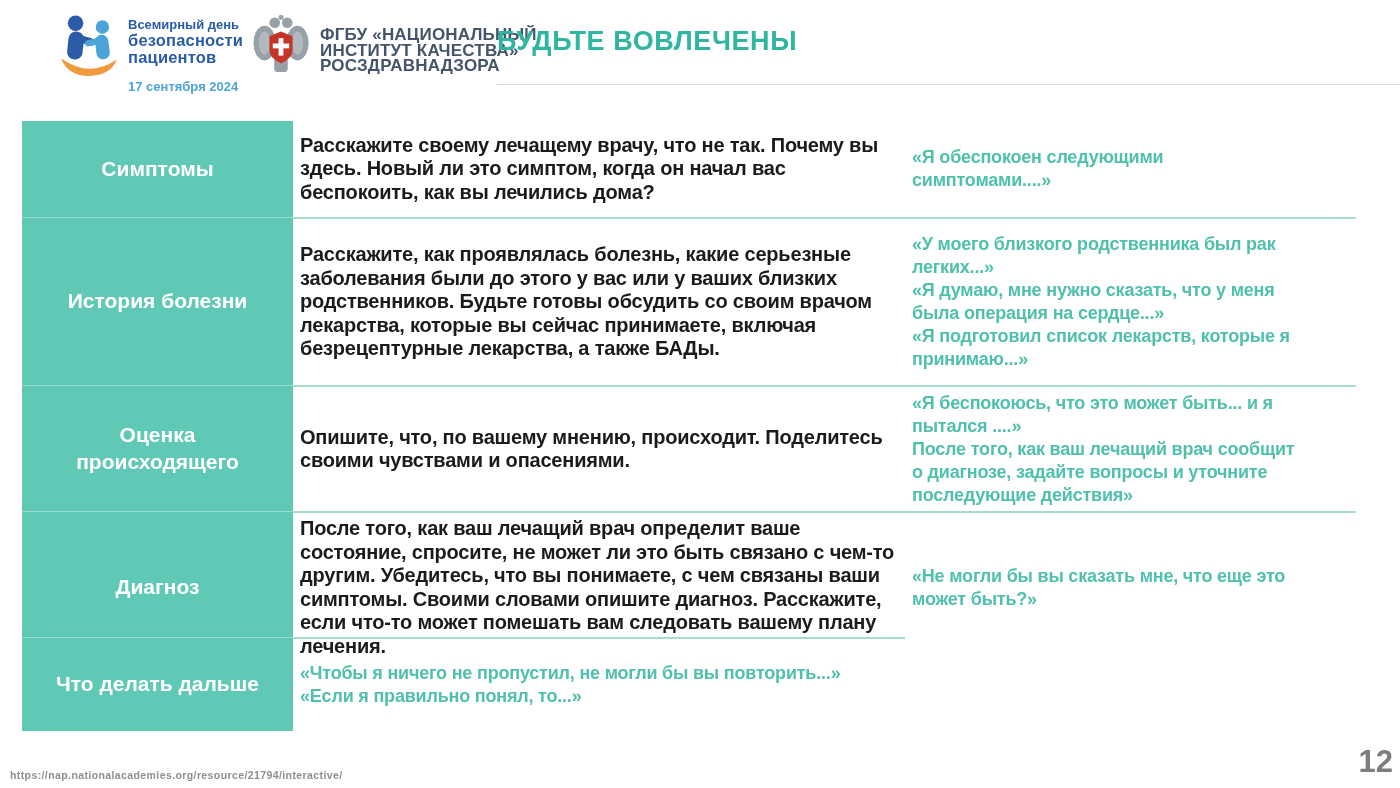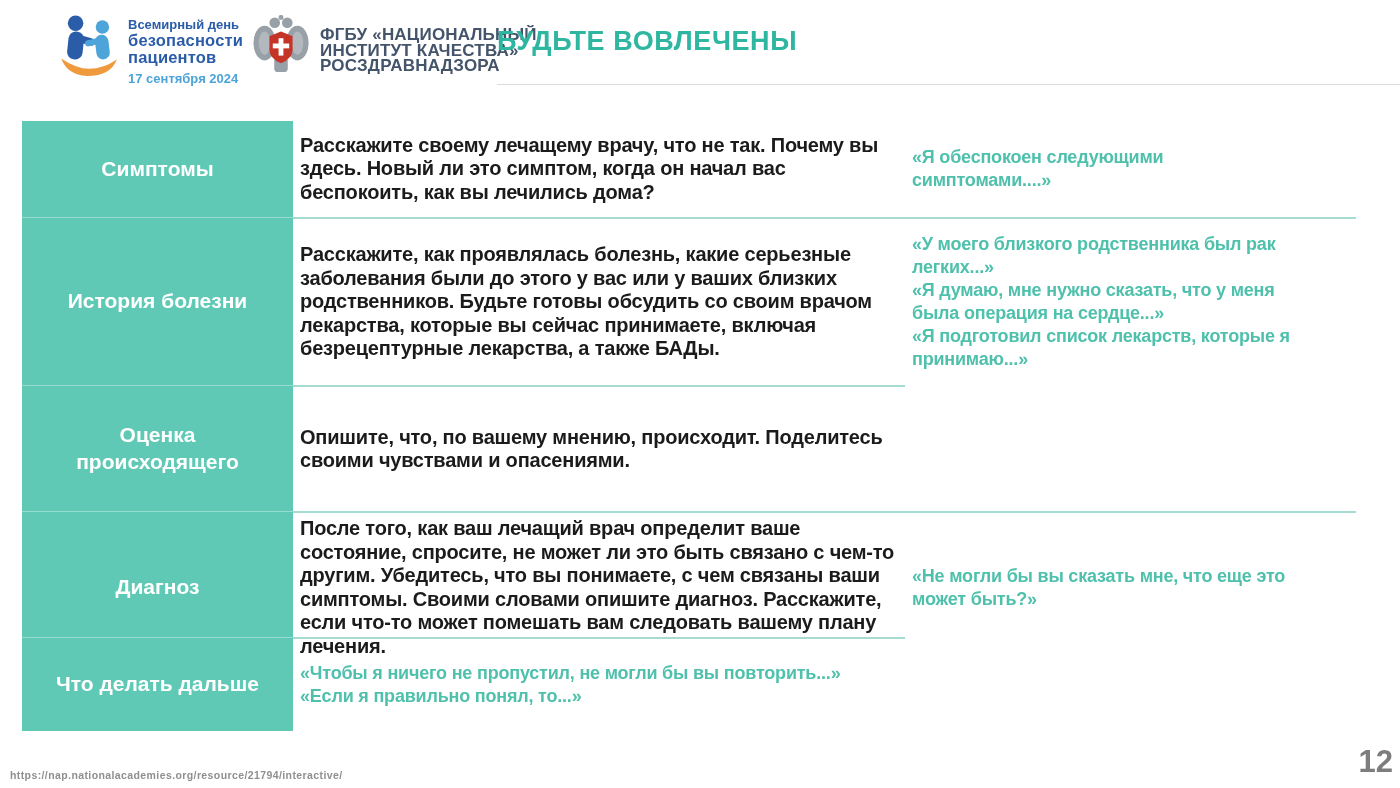--- a/index.html
+++ b/index.html
@@ -14,21 +14,21 @@
     overflow: hidden;
   }
 
   
   .header { position: absolute; top: 0; left: 0; width: 100%; height: 100px; }
 
   .wpsd-logo { position: absolute; left: 56px; top: 12px; width: 66px; height: 66px; }
   .wpsd-text { position: absolute; left: 128px; top: 18px; line-height: 1.05; }
   .wpsd-line1 { color: #2a5ca8; font-size: 13px; font-weight: bold; }
   .wpsd-line2, .wpsd-line3 { color: #2a5ca8; font-size: 16.5px; font-weight: bold; letter-spacing: 0.2px; }
-  .wpsd-line4 { color: #4da4d9; font-size: 13px; font-weight: bold; margin-top: 6px; }
+  .wpsd-line4 { color: #4da4d9; font-size: 13px; font-weight: bold; margin-top: 14px; }
 
   .emblem { position: absolute; left: 252px; top: 10px; width: 58px; height: 68px; }
   .inst-text { position: absolute; left: 320px; top: 27px; line-height: 15.5px; color: #44546a; font-size: 17px; font-weight: bold; letter-spacing: 0.2px; }
 
   .page-title {
     position: absolute; left: 497px; top: 26px;
     color: #2fb6a0; font-size: 27px; font-weight: bold; letter-spacing: 0.6px;
   }
   .header-rule {
     position: absolute; top: 84px; left: 497px; right: 0;
@@ -157,20 +157,24 @@
         <div>«Я думаю, мне нужно сказать, что у меня была операция на сердце...»</div>
         <div>«Я подготовил список лекарств, которые я принимаю...»</div>
       </div>
     </div>
 
     <div class="prow r3">
       <div class="cell-label">Оценка происходящего</div>
       <div class="cell-desc">
         <div>Опишите, что, по вашему мнению, происходит. Поделитесь своими чувствами и опасениями.</div>
       </div>
+      <div class="cell-quotes">
+        <div>«Я беспокоюсь, что это может быть... и я пытался ....»</div>
+        <div>После того, как ваш лечащий врач сообщит о диагнозе, задайте вопросы и уточните последующие действия»</div>
+      </div>
     </div>
 
     <div class="prow r4">
       <div class="cell-label">Диагноз</div>
       <div class="cell-desc">
         <div>После того, как ваш лечащий врач определит ваше состояние, спросите,  не может ли это быть связано с чем-то другим. Убедитесь, что вы понимаете, с чем связаны ваши симптомы. Своими словами опишите диагноз. Расскажите, если что-то может помешать вам следовать вашему плану лечения.</div>
       </div>
       <div class="cell-quotes">
         <div>«Не могли бы вы сказать мне, что еще это может быть?»</div>
       </div>

